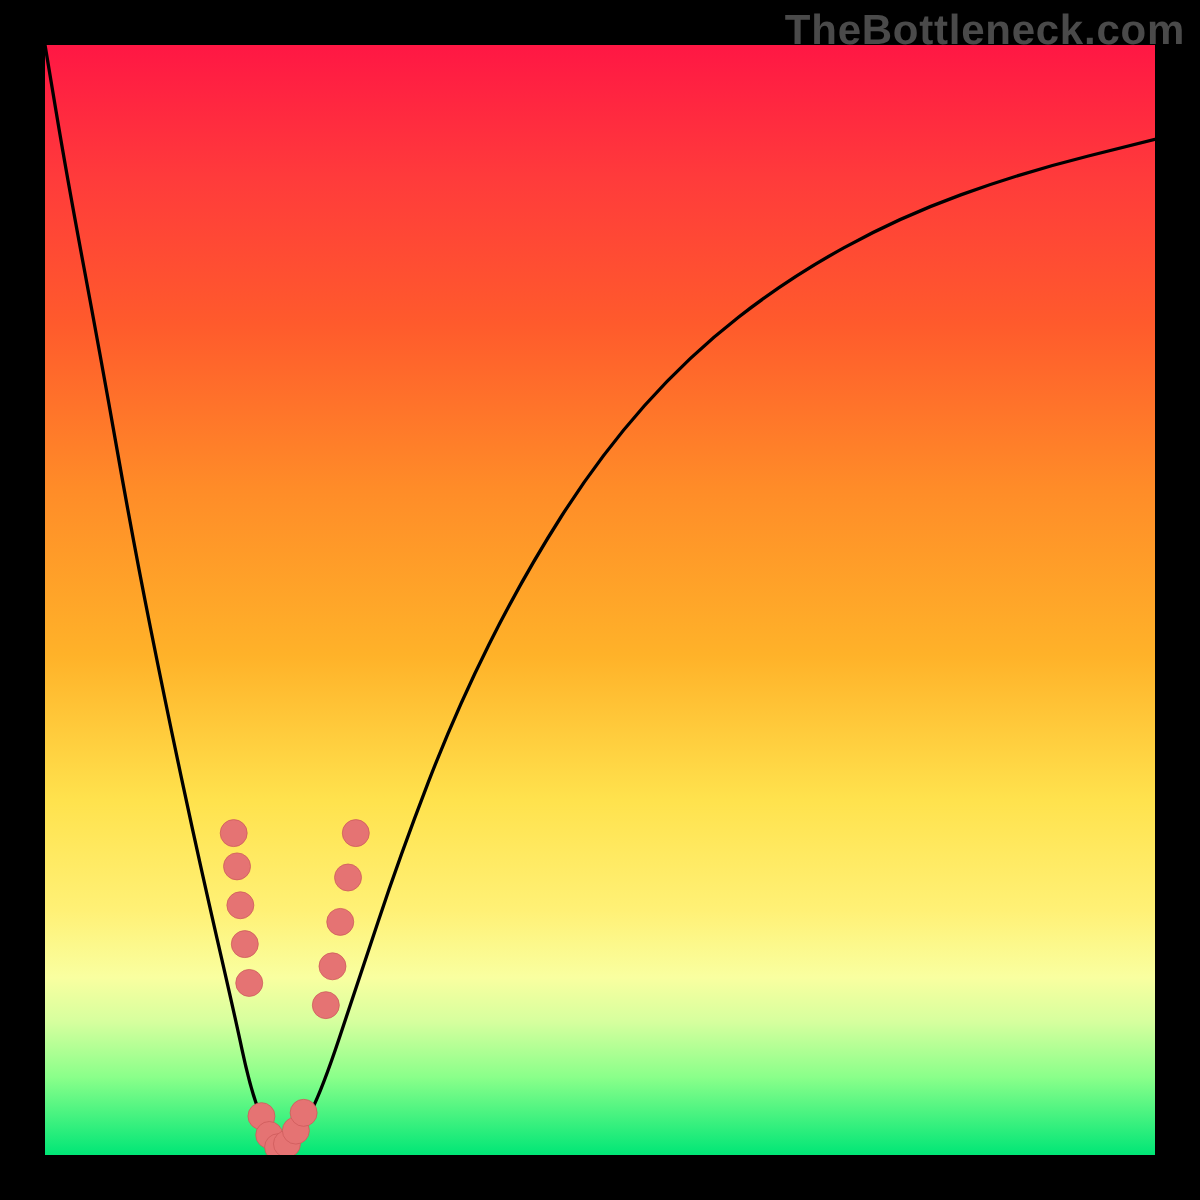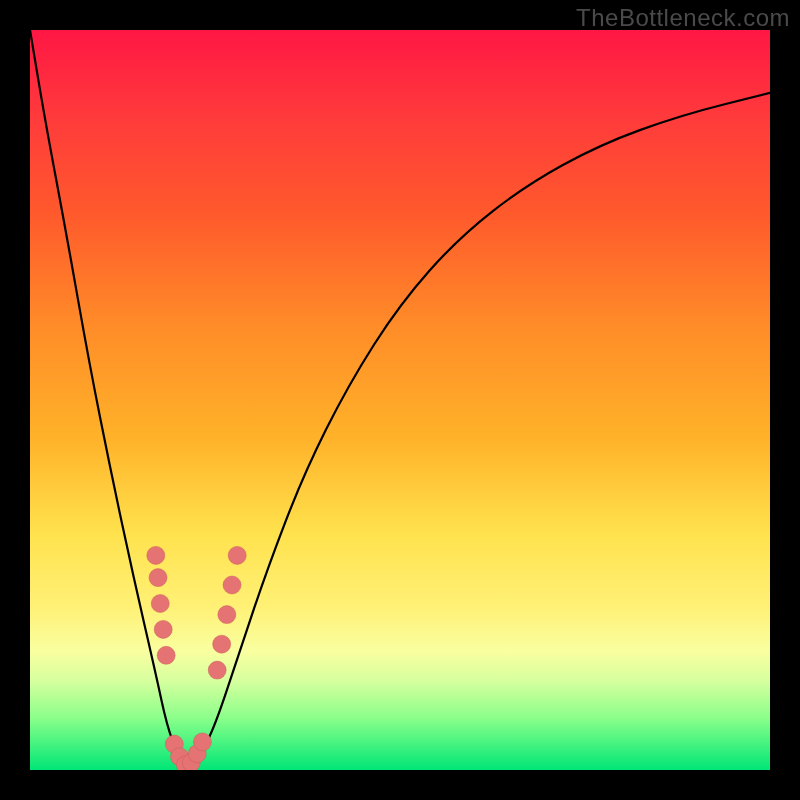--- a/index.html
+++ b/index.html
@@ -28,24 +28,24 @@
       #d6ff9e 88%,
       #8aff8a 93%,
       #00e676 100%
     );
   }
   .attrib {
     position: absolute;
     top: 4px;
     right: 10px;
     font-family: Arial, Helvetica, sans-serif;
-    font-size: 24px;
+    font-size: 28px;
     color: #4a4a4a;
     letter-spacing: 0.5px;
-    font-weight: 400;
+    font-weight: 700;
   }
   svg.curve {
     position: absolute;
     inset: 0;
     width: 100%;
     height: 100%;
   }
   .curve path {
     fill: none;
     stroke: #000;

